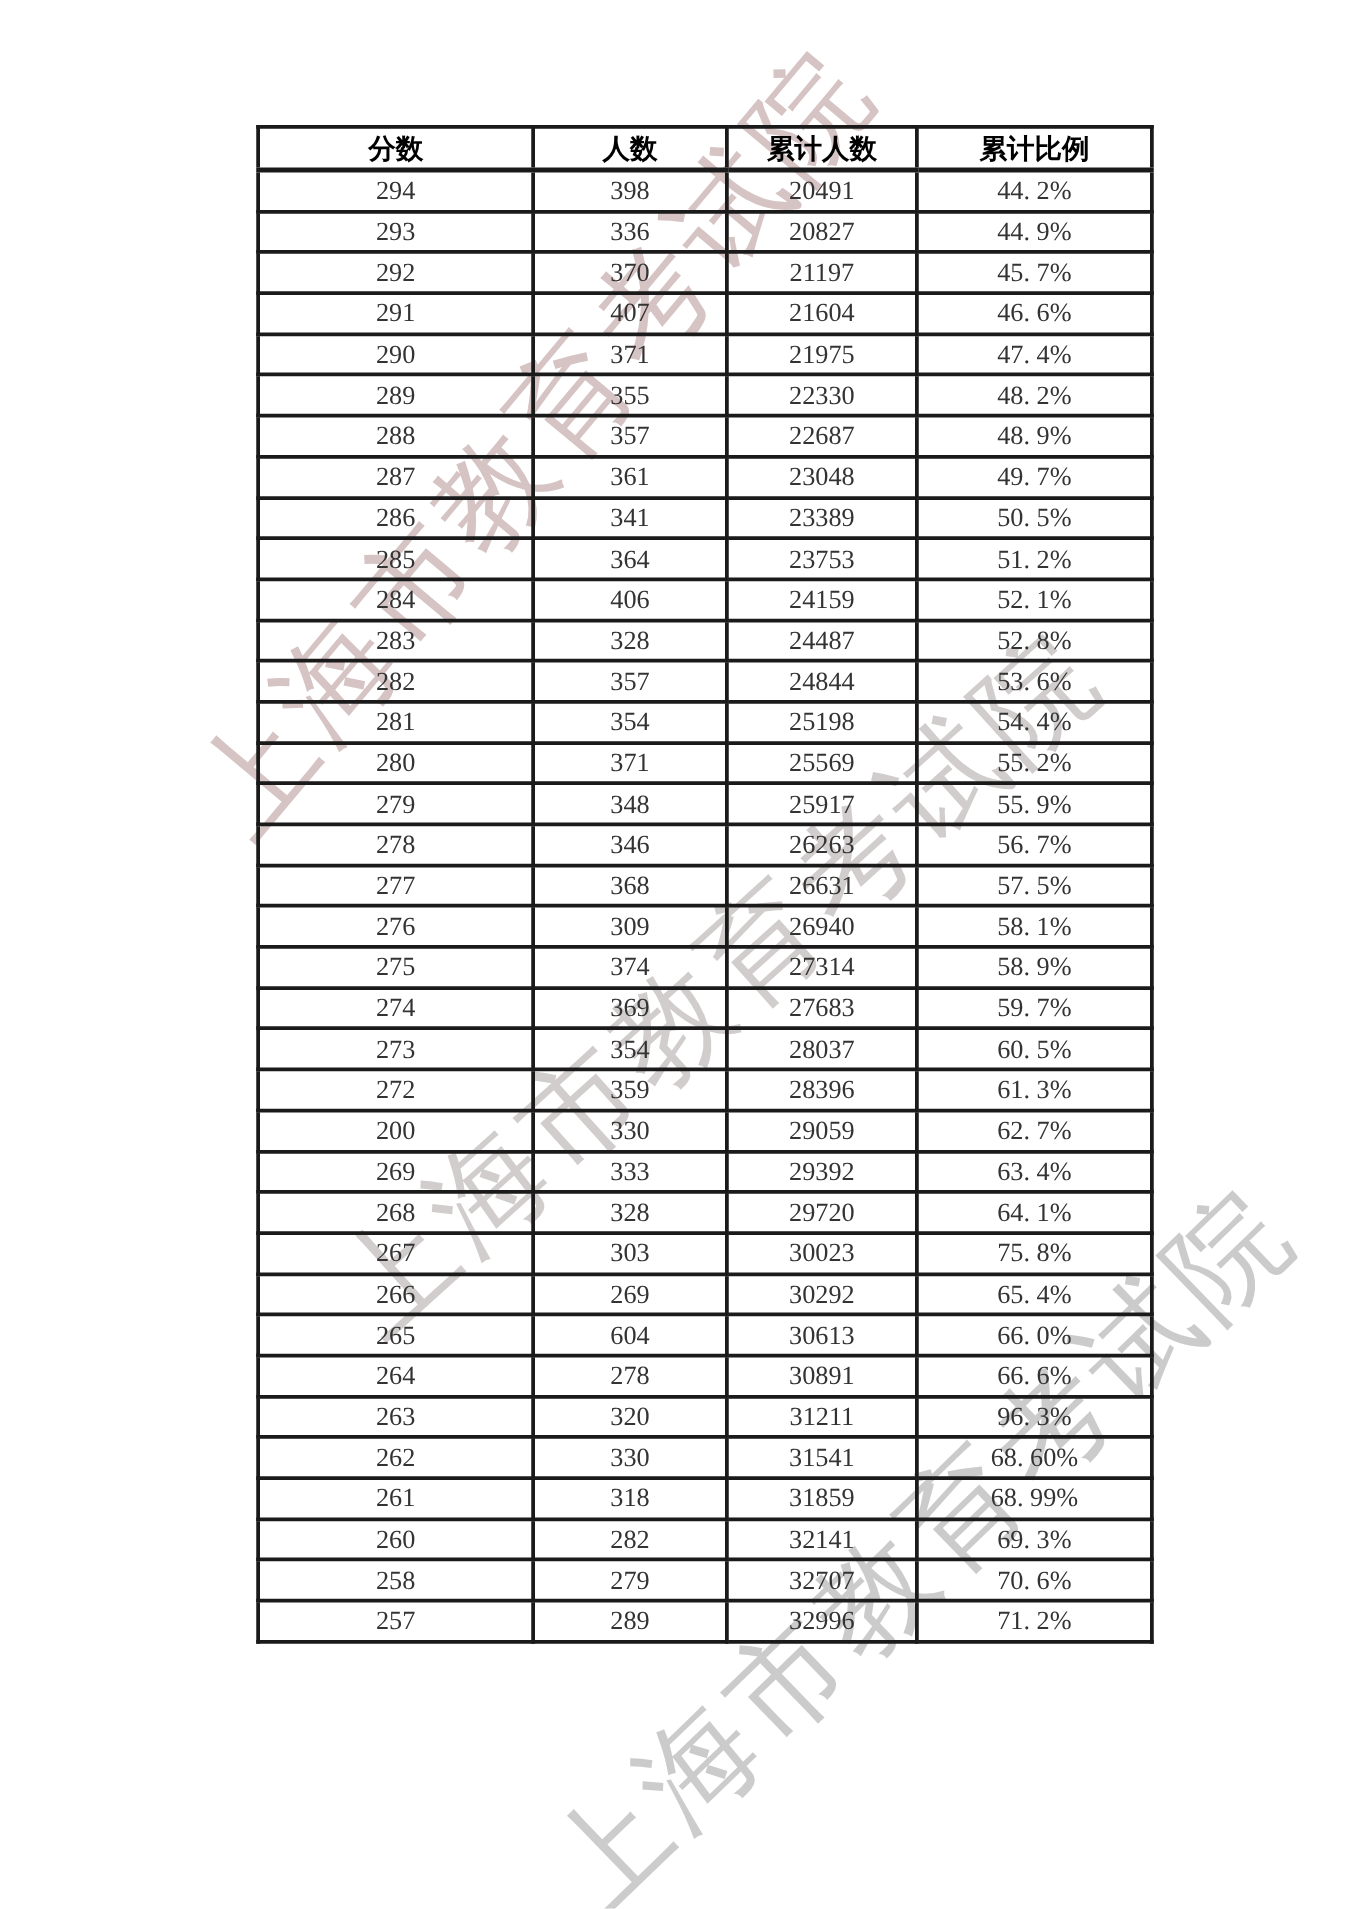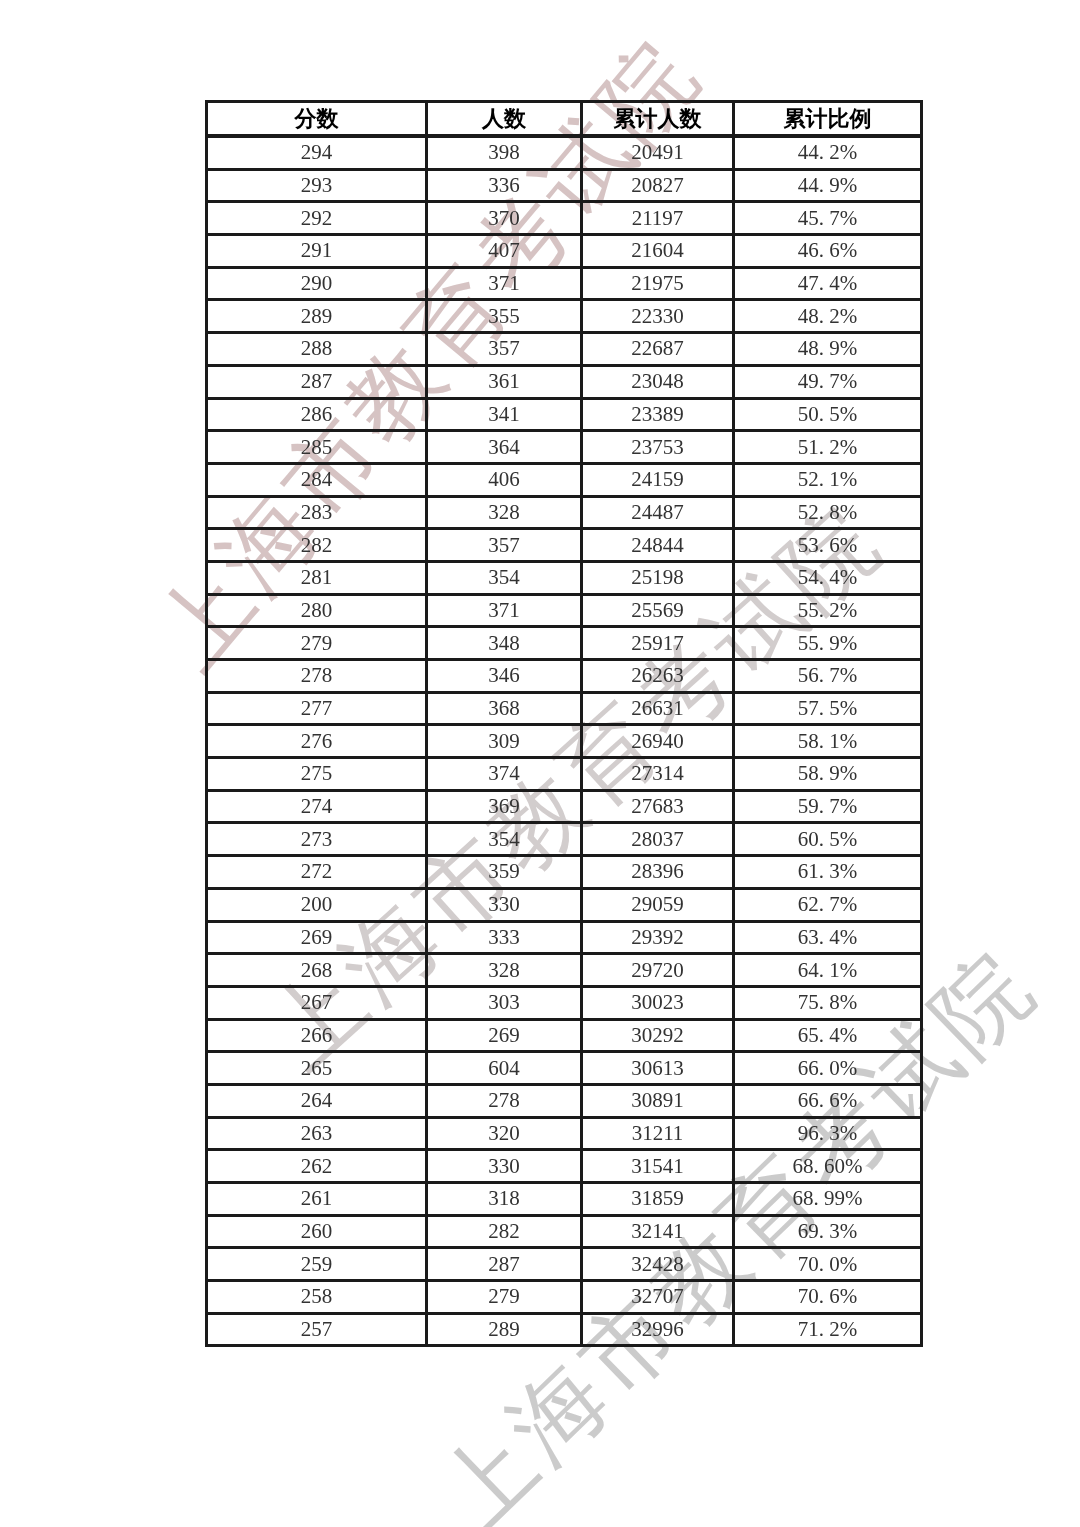--- a/index.html
+++ b/index.html
@@ -299,26 +299,20 @@
           <td>31859</td>
           <td>68. 99%</td>
         </tr>
         <tr>
           <td>260</td>
           <td>282</td>
           <td>32141</td>
           <td>69. 3%</td>
         </tr>
         <tr>
-          <td>259</td>
-          <td>287</td>
-          <td>32428</td>
-          <td>70. 0%</td>
-        </tr>
-        <tr>
           <td>258</td>
           <td>279</td>
           <td>32707</td>
           <td>70. 6%</td>
         </tr>
         <tr>
           <td>257</td>
           <td>289</td>
           <td>32996</td>
           <td>71. 2%</td>

